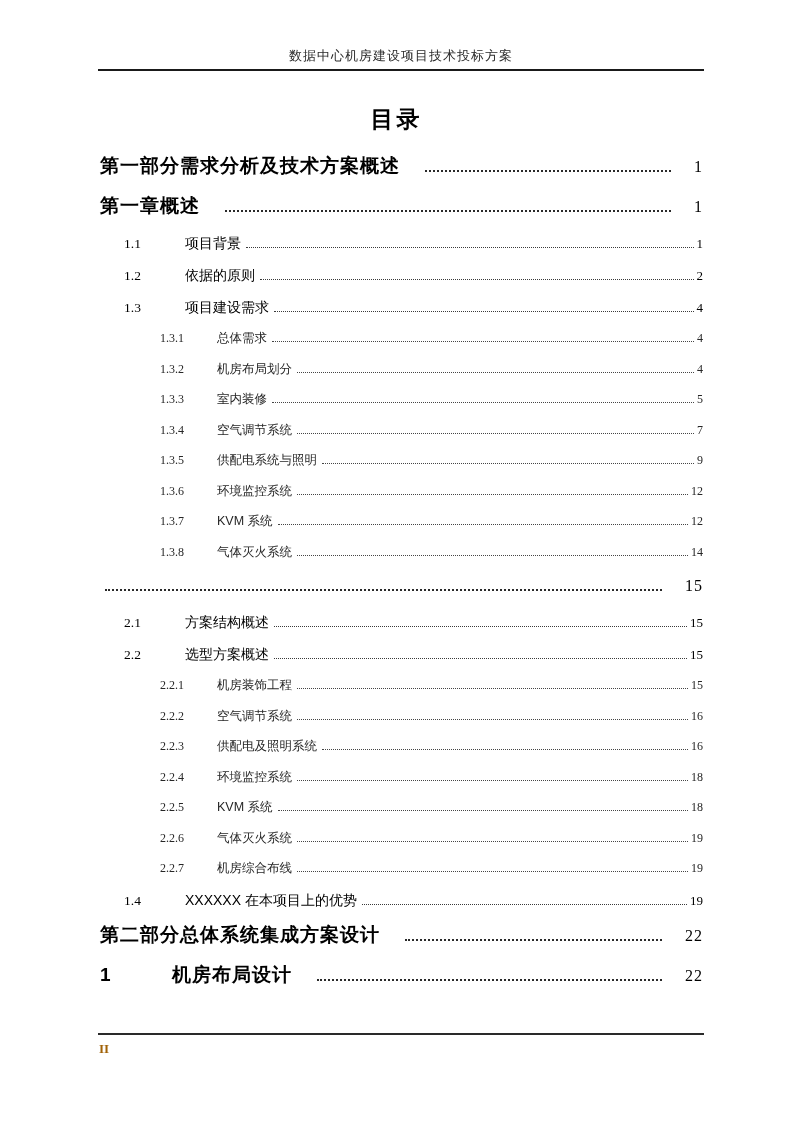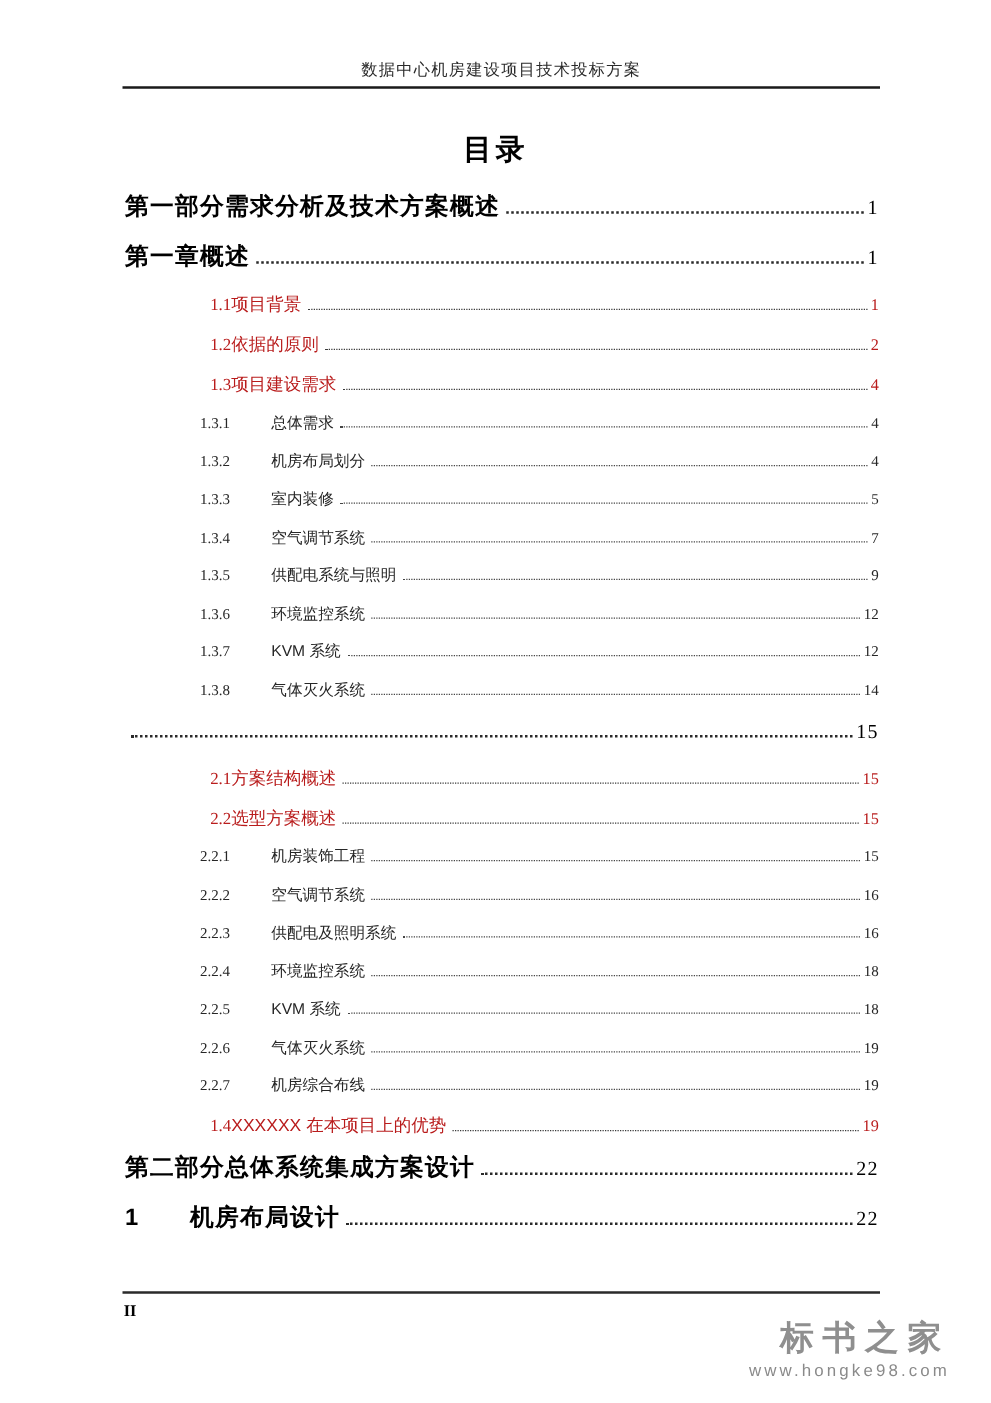--- a/index.html
+++ b/index.html
@@ -41,29 +41,30 @@
     min-width:10px;
   }
   .pg { font-family:"Liberation Serif", serif; white-space:nowrap; }
 
   
   .row.part, .row.chapter {
     font-size:19px; font-weight:bold; color:#000;
     letter-spacing:1px;
     margin:6px 0 13px 0;
     line-height:26px;
+    gap:20px;
   }
   .row.part:first-child { margin-top:0; }
   .row.part .lead, .row.chapter .lead { border-bottom:2.2px dotted #2a2a2a; margin-bottom:5px; }
   .row.part .pg, .row.chapter .pg { font-size:16px; font-weight:normal; }
   .row.chapter .num { width:52px; flex:0 0 auto; }
 
   
   .row.l2 {
-    font-size:14px; line-height:20px; margin:0 0 11px 0; color:#b91c1c;text-align:right;
+    font-size:14px; line-height:20px; margin:0 0 11px 0; color:#000000;
   }
   .row.l2 .num {
     flex:0 0 auto; margin-left:24px; width:61px;
     font-family:"Liberation Serif", serif; font-size:13.5px;
   }
   .row.l2 .pg { font-size:13px; }
 
   
   .row.l3 {
     font-size:12.5px; line-height:19px; margin:0 0 11.5px 0; color:#262626;
@@ -78,21 +79,21 @@
   .label { white-space:nowrap; }
 
   
   .footer-rule {
     position:absolute; top:1033px; left:98px; width:606px;
     border-top:2px solid #2a2a2a;
   }
   .footer-page {
     position:absolute; top:1041px; left:99px;
     font-family:"Liberation Serif", serif;
-    font-size:13px; font-weight:bold; color:#000000;
+    font-size:13px; font-weight:bold; color:#a16207;
   }
   
   .watermark {
     position:absolute; right:33px; top:1053px;
     text-align:right;
   }
   .watermark-title {
     font-size:27px; font-weight:bold; letter-spacing:7px;
     color:#8f8f8f; line-height:34px; white-space:nowrap;
   }
@@ -289,18 +290,14 @@
       <span class="label">机房布局设计</span>
       <span class="lead"></span>
       <span class="pg">22</span>
     </div>
 
   </div>
 
   <div class="footer-rule"></div>
   <div class="footer-page">II</div>
 
-  <div class="watermark">
-    <div class="watermark-title">标书之家</div>
-    <div class="watermark-url">www.hongke98.com</div>
-  </div>
 
 </div>
 
 </body></html>

